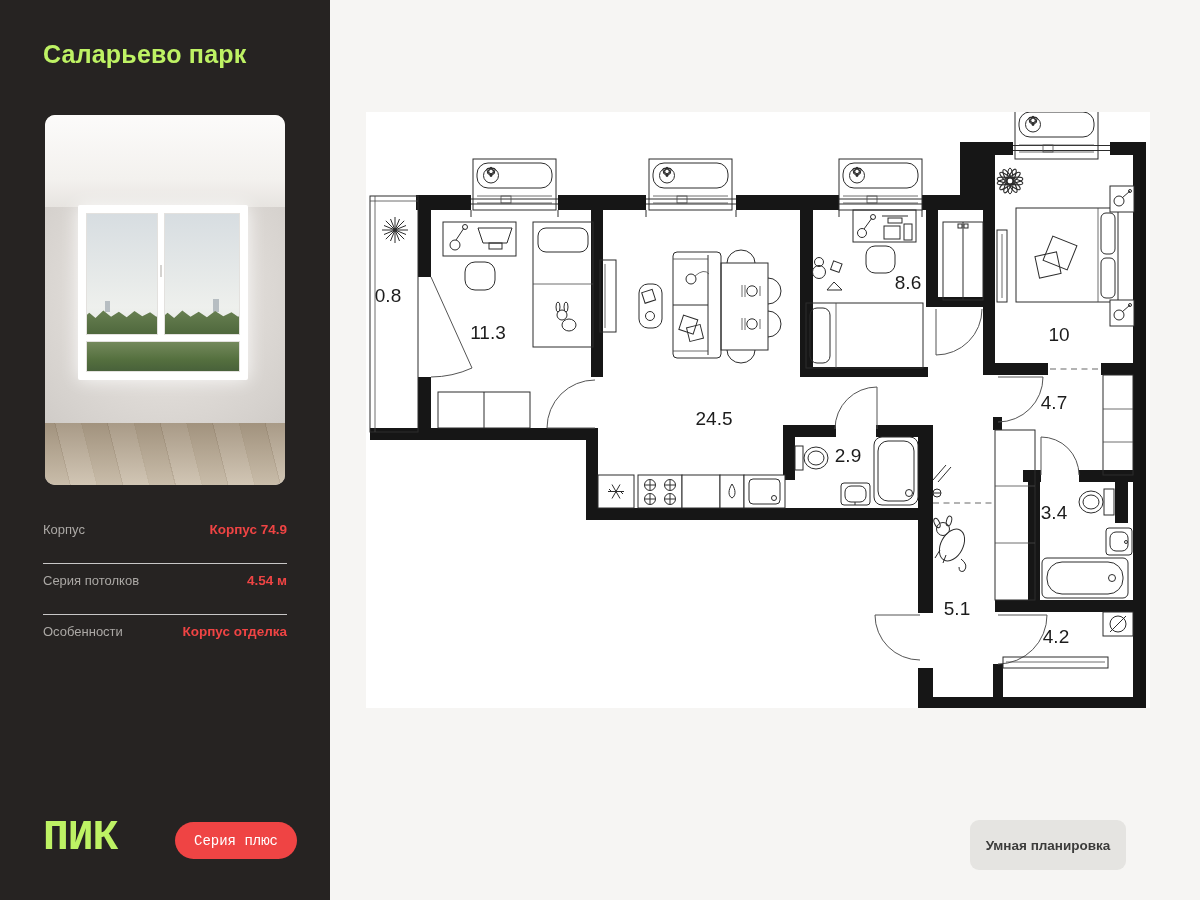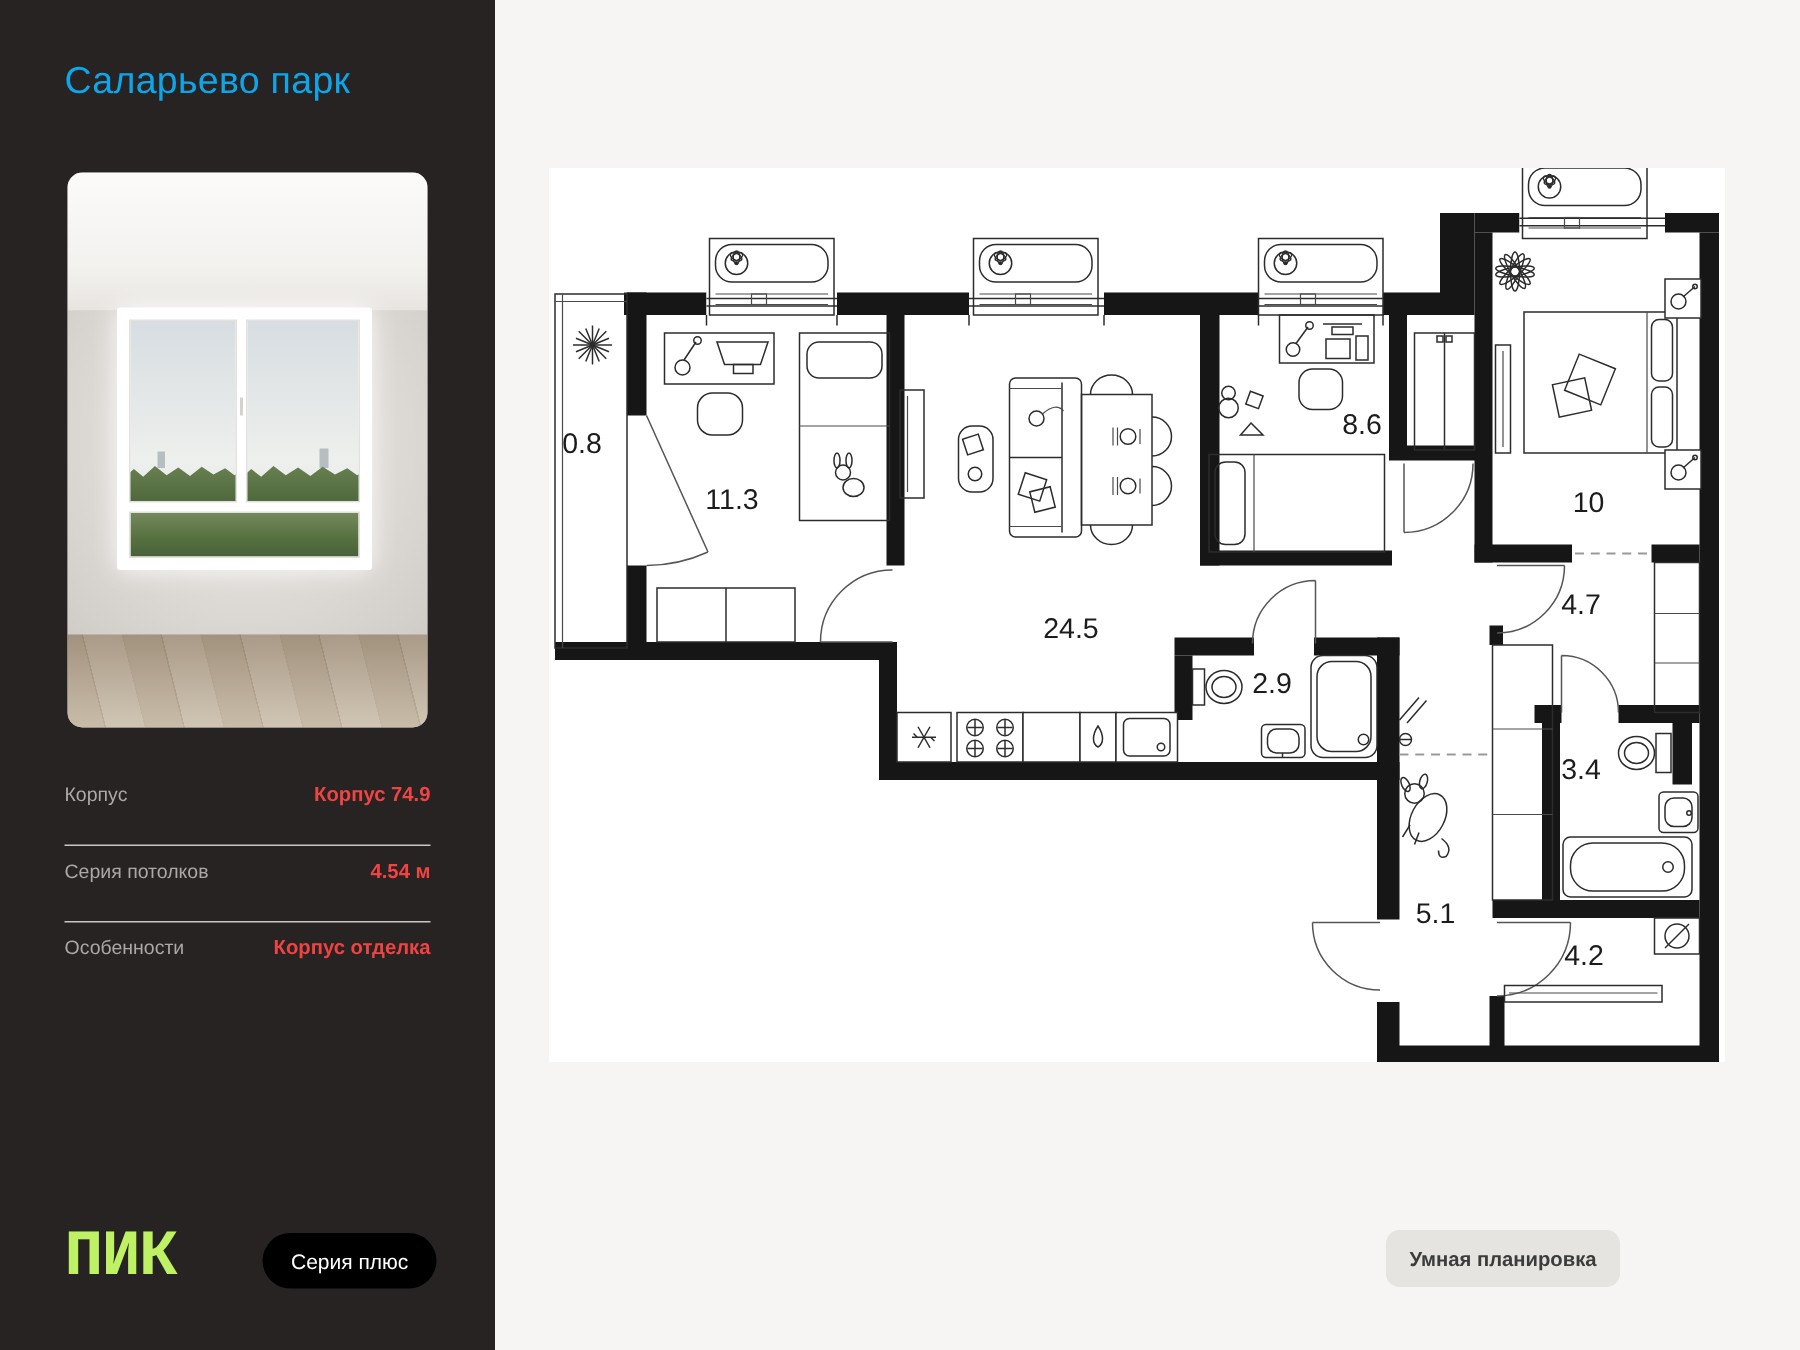--- a/index.html
+++ b/index.html
@@ -1,21 +1,21 @@
 <!DOCTYPE html>
 <html><head>
 <meta charset="utf-8">
 <style>
   * { margin:0; padding:0; box-sizing:border-box; }
   html,body { width:1200px; height:900px; }
   body { font-family:"Liberation Sans", sans-serif; background:#F6F5F3; position:relative; overflow:hidden; }
 
   
   .sidebar { position:absolute; left:0; top:0; width:330px; height:900px; background:#262322; }
-  .sidebar-title { position:absolute; left:43px; top:40px; color:#0ea5e9; font-size:25px; font-weight:400; letter-spacing:.2px; }
+  .sidebar-title { position:absolute; left:43px; top:40px; color:#bef264; font-size:25px; font-weight:700; letter-spacing:.2px; }
 
   .photo { position:absolute; left:45px; top:115px; width:240px; height:370px; border-radius:10px; overflow:hidden; background:#d8d4d0; }
   .ph-ceiling { position:absolute; left:0; top:0; width:100%; height:92px; background:linear-gradient(180deg,#fcfbfa 0%,#f3f1ee 70%,#e7e4e0 100%); }
   .ph-wall { position:absolute; left:0; top:92px; width:100%; height:216px; background:radial-gradient(ellipse at 50% 40%, #efedea 0%, #dedad6 55%, #d0ccc8 100%); }
   .ph-window { position:absolute; left:33px; top:90px; width:170px; height:175px; background:#fff; border-radius:2px; box-shadow:0 0 18px rgba(255,255,255,.85); }
   .pane { position:absolute; top:8px; height:122px; border:1px solid #e3e1de; background:linear-gradient(180deg,#d7dde1 0%,#e7eae9 55%,#eef0ed 78%,#e4e7e2 100%); overflow:hidden; }
   .pane.left { left:8px; width:72px; }
   .pane.right { left:86px; width:76px; }
   .trees { position:absolute; bottom:0; left:-4px; right:-4px; height:26px; background:linear-gradient(180deg,#6a8253 0%,#4f683d 100%);
            clip-path:polygon(0 40%,8% 18%,16% 38%,26% 10%,36% 34%,46% 14%,56% 36%,66% 12%,76% 32%,86% 16%,94% 34%,100% 22%,100% 100%,0 100%); }
@@ -31,26 +31,26 @@
   }
   .ph-floor::after { content:""; position:absolute; inset:0; background:linear-gradient(180deg, rgba(90,75,60,.28) 0%, rgba(255,255,255,.18) 100%); }
 
   .details { position:absolute; left:43px; top:513px; width:244px; }
   .detail-row { display:flex; justify-content:space-between; align-items:baseline; padding:9px 0 26px; border-bottom:1px solid rgba(255,255,255,.75); }
   .detail-row:last-child { border-bottom:none; }
   .detail-label { color:#aba8a5; font-size:13px; }
   .detail-value { color:#ef4444; font-size:13.5px; font-weight:700; }
 
   .pik-logo { position:absolute; left:43px; top:816px; color:#bef264; font-size:43px; font-weight:800; letter-spacing:-1px; line-height:1;font-family:Liberation Mono, monospace; }
-  .series-btn { position:absolute; left:175px; top:822px; height:37px; padding:0 19px; background:#000000; border:none; border-radius:19px;
-                color:#fff; font-family:Liberation Sans, sans-serif; font-size:14px; font-weight:500; display:flex; align-items:center; cursor:pointer; }
+  .series-btn { position:absolute; left:175px; top:822px; height:37px; padding:0 19px; background:#ef4444; border:none; border-radius:19px;
+                color:#fff; font-family:Liberation Mono, monospace; font-size:14px; font-weight:500; display:flex; align-items:center; cursor:pointer; }
 
   
   .plan-card { position:absolute; left:366px; top:112px; width:784px; height:596px; background:#fff;text-decoration:underline; }
-  .smart-btn { position:absolute; left:924px; top:820px; width:156px; height:38px; background:#E5E4E1; border:none; border-radius:9px;
+  .smart-btn { position:absolute; left:970px; top:820px; width:156px; height:50px; background:#E5E4E1; border:none; border-radius:9px;
                color:#3c3c3b; font-family:"Liberation Sans",sans-serif; font-size:13.5px; font-weight:700; cursor:pointer; }
 
   svg text.rl { font-family:"Liberation Sans",sans-serif; font-size:19px; font-weight:500; fill:#1c1c1c; }
   svg .w  { fill:#161616; }
   svg .ln { fill:none; stroke:#2c2c2c; stroke-width:1; }
   svg .lw { fill:#fff; stroke:#2c2c2c; stroke-width:1; }
   svg .lt { fill:none; stroke:#4a4a4a; stroke-width:.8; }
   svg .door { fill:none; stroke:#555; stroke-width:1; }
   svg .dash { fill:none; stroke:#9a9a9a; stroke-width:1.3; stroke-dasharray:6 4.5; }
 </style>

